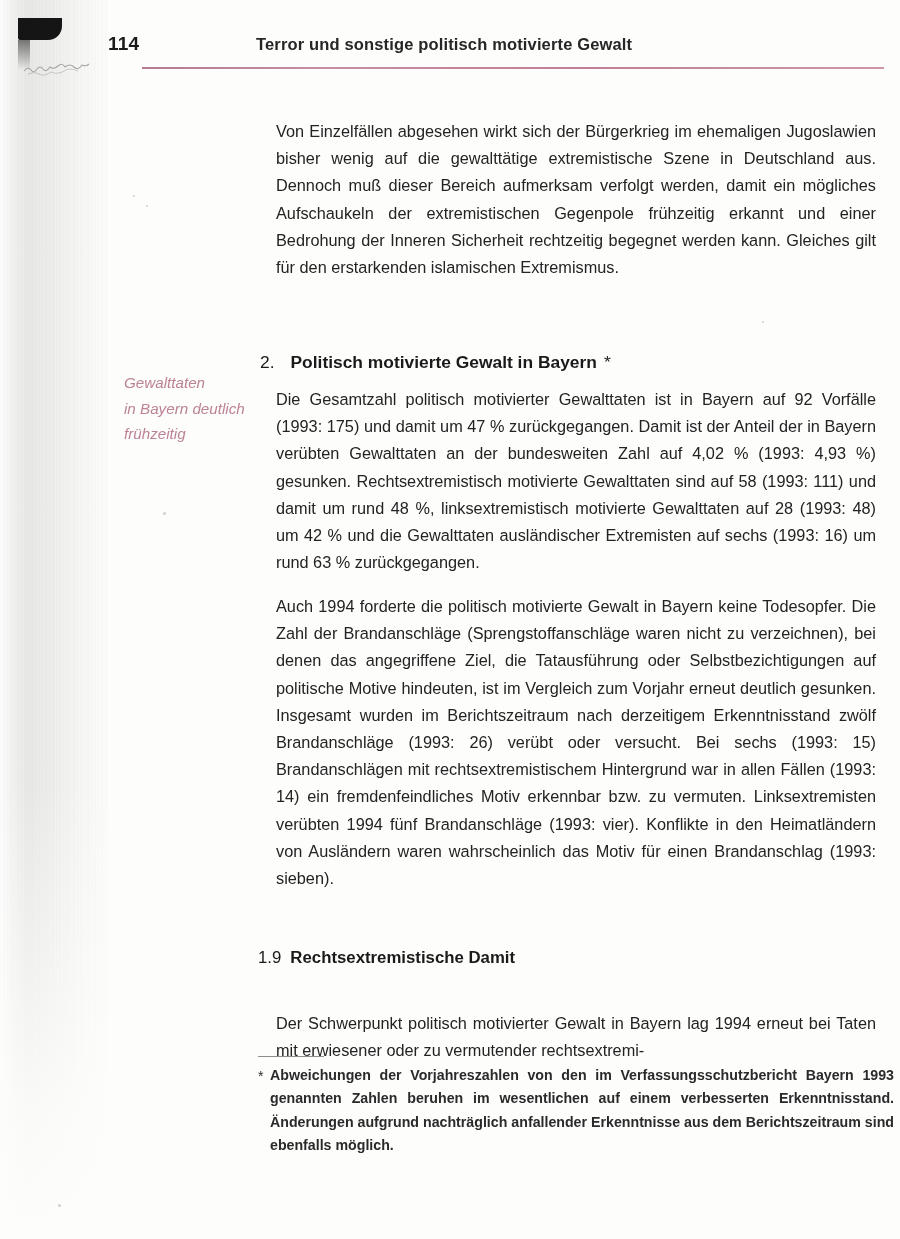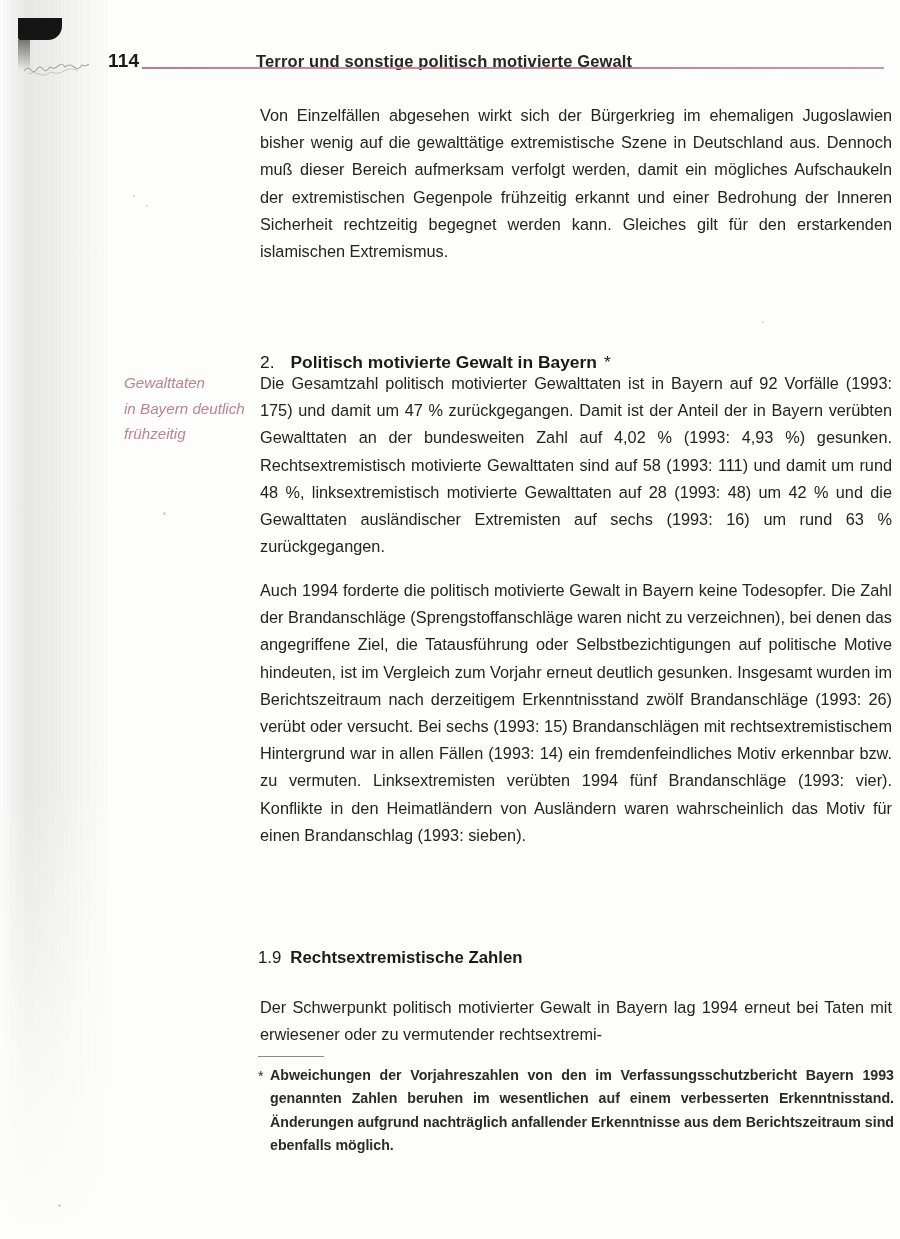--- a/index.html
+++ b/index.html
@@ -70,21 +70,21 @@
     position: absolute;
     background: #cfcfcf;
     border-radius: 50%;
     pointer-events: none;
   }
 
   
   .header {
     position: absolute;
     left: 108px; top: 33px;
-    width: 780px; height: 32px; margin-top: 17px;
+    width: 780px; height: 32px;
   }
   .folio {
     position: absolute;
     left: 0px; top: 0px;
     font-size: 19px;
     font-weight: bold;
     letter-spacing: 0.2px;
     color: #1a1a1a;
   }
   .running-title {
@@ -105,21 +105,21 @@
   
   .col {
     position: absolute;
     left: 260px;
     width: 632px;
     font-size: 16.3px;
     line-height: 27.2px;
     color: #232323;
   }
   p.body {
-    margin: 0;
+    margin: 16px;
     text-align: justify;
     text-justify: inter-word;
     hyphens: manual;
   }
 
   
   .marginnote {
     position: absolute;
     left: 108px;
     width: 152px;
@@ -222,21 +222,21 @@
 
   <div class="col" style="top:370px;">
     <p class="body">Die Gesamtzahl politisch motivierter Gewalttaten ist in Bayern auf 92 Vorfälle (1993: 175) und damit um 47 % zurückgegangen. Damit ist der Anteil der in Bayern verübten Gewalttaten an der bundesweiten Zahl auf 4,02 % (1993: 4,93 %) gesunken. Rechtsextremistisch motivierte Gewalttaten sind auf 58 (1993: 111) und damit um rund 48 %, linksextremistisch motivierte Gewalttaten auf 28 (1993: 48) um 42 % und die Gewalttaten ausländischer Extremisten auf sechs (1993: 16) um rund 63 % zurückgegangen.</p>
   </div>
 
   <div class="col" style="top:577px;">
     <p class="body">Auch 1994 forderte die politisch motivierte Gewalt in Bayern keine Todesopfer. Die Zahl der Brandanschläge (Sprengstoffanschläge waren nicht zu verzeichnen), bei denen das angegriffene Ziel, die Tatausführung oder Selbstbezichtigungen auf politische Motive hindeuten, ist im Vergleich zum Vorjahr erneut deutlich gesunken. Insgesamt wurden im Berichtszeitraum nach derzeitigem Erkenntnisstand zwölf Brandanschläge (1993: 26) verübt oder versucht. Bei sechs (1993: 15) Brandanschlägen mit rechtsextremistischem Hintergrund war in allen Fällen (1993: 14) ein fremdenfeindliches Motiv erkennbar bzw. zu vermuten. Linksextremisten verübten 1994 fünf Brandanschläge (1993: vier). Konflikte in den Heimatländern von Ausländern waren wahrscheinlich das Motiv für einen Brandanschlag (1993: sieben).</p>
   </div>
 
   <div class="h3" style="top:946px;">
-    <span class="num">1.9</span><span class="ttl">Rechtsextremistische Zahlen</span>
+    <span class="num">1.9</span><span class="ttl">Rechtsextremistische Damit</span>
   </div>
 
   <div class="col" style="top:994px;">
     <p class="body">Der Schwerpunkt politisch motivierter Gewalt in Bayern lag 1994 erneut bei Taten mit erwiesener oder zu vermutender rechtsextremi-</p>
   </div>
 
   <div class="fn-rule"></div>
   <div class="footnote">
     <span class="fn-mark">*</span>
     <div class="fn-body">Abweichungen der Vorjahreszahlen von den im Verfassungsschutzbericht Bayern 1993 genannten Zahlen beruhen im wesentlichen auf einem verbesserten Erkenntnisstand. Änderungen aufgrund nachträglich anfallender Erkenntnisse aus dem Berichtszeitraum sind ebenfalls möglich.</div>

